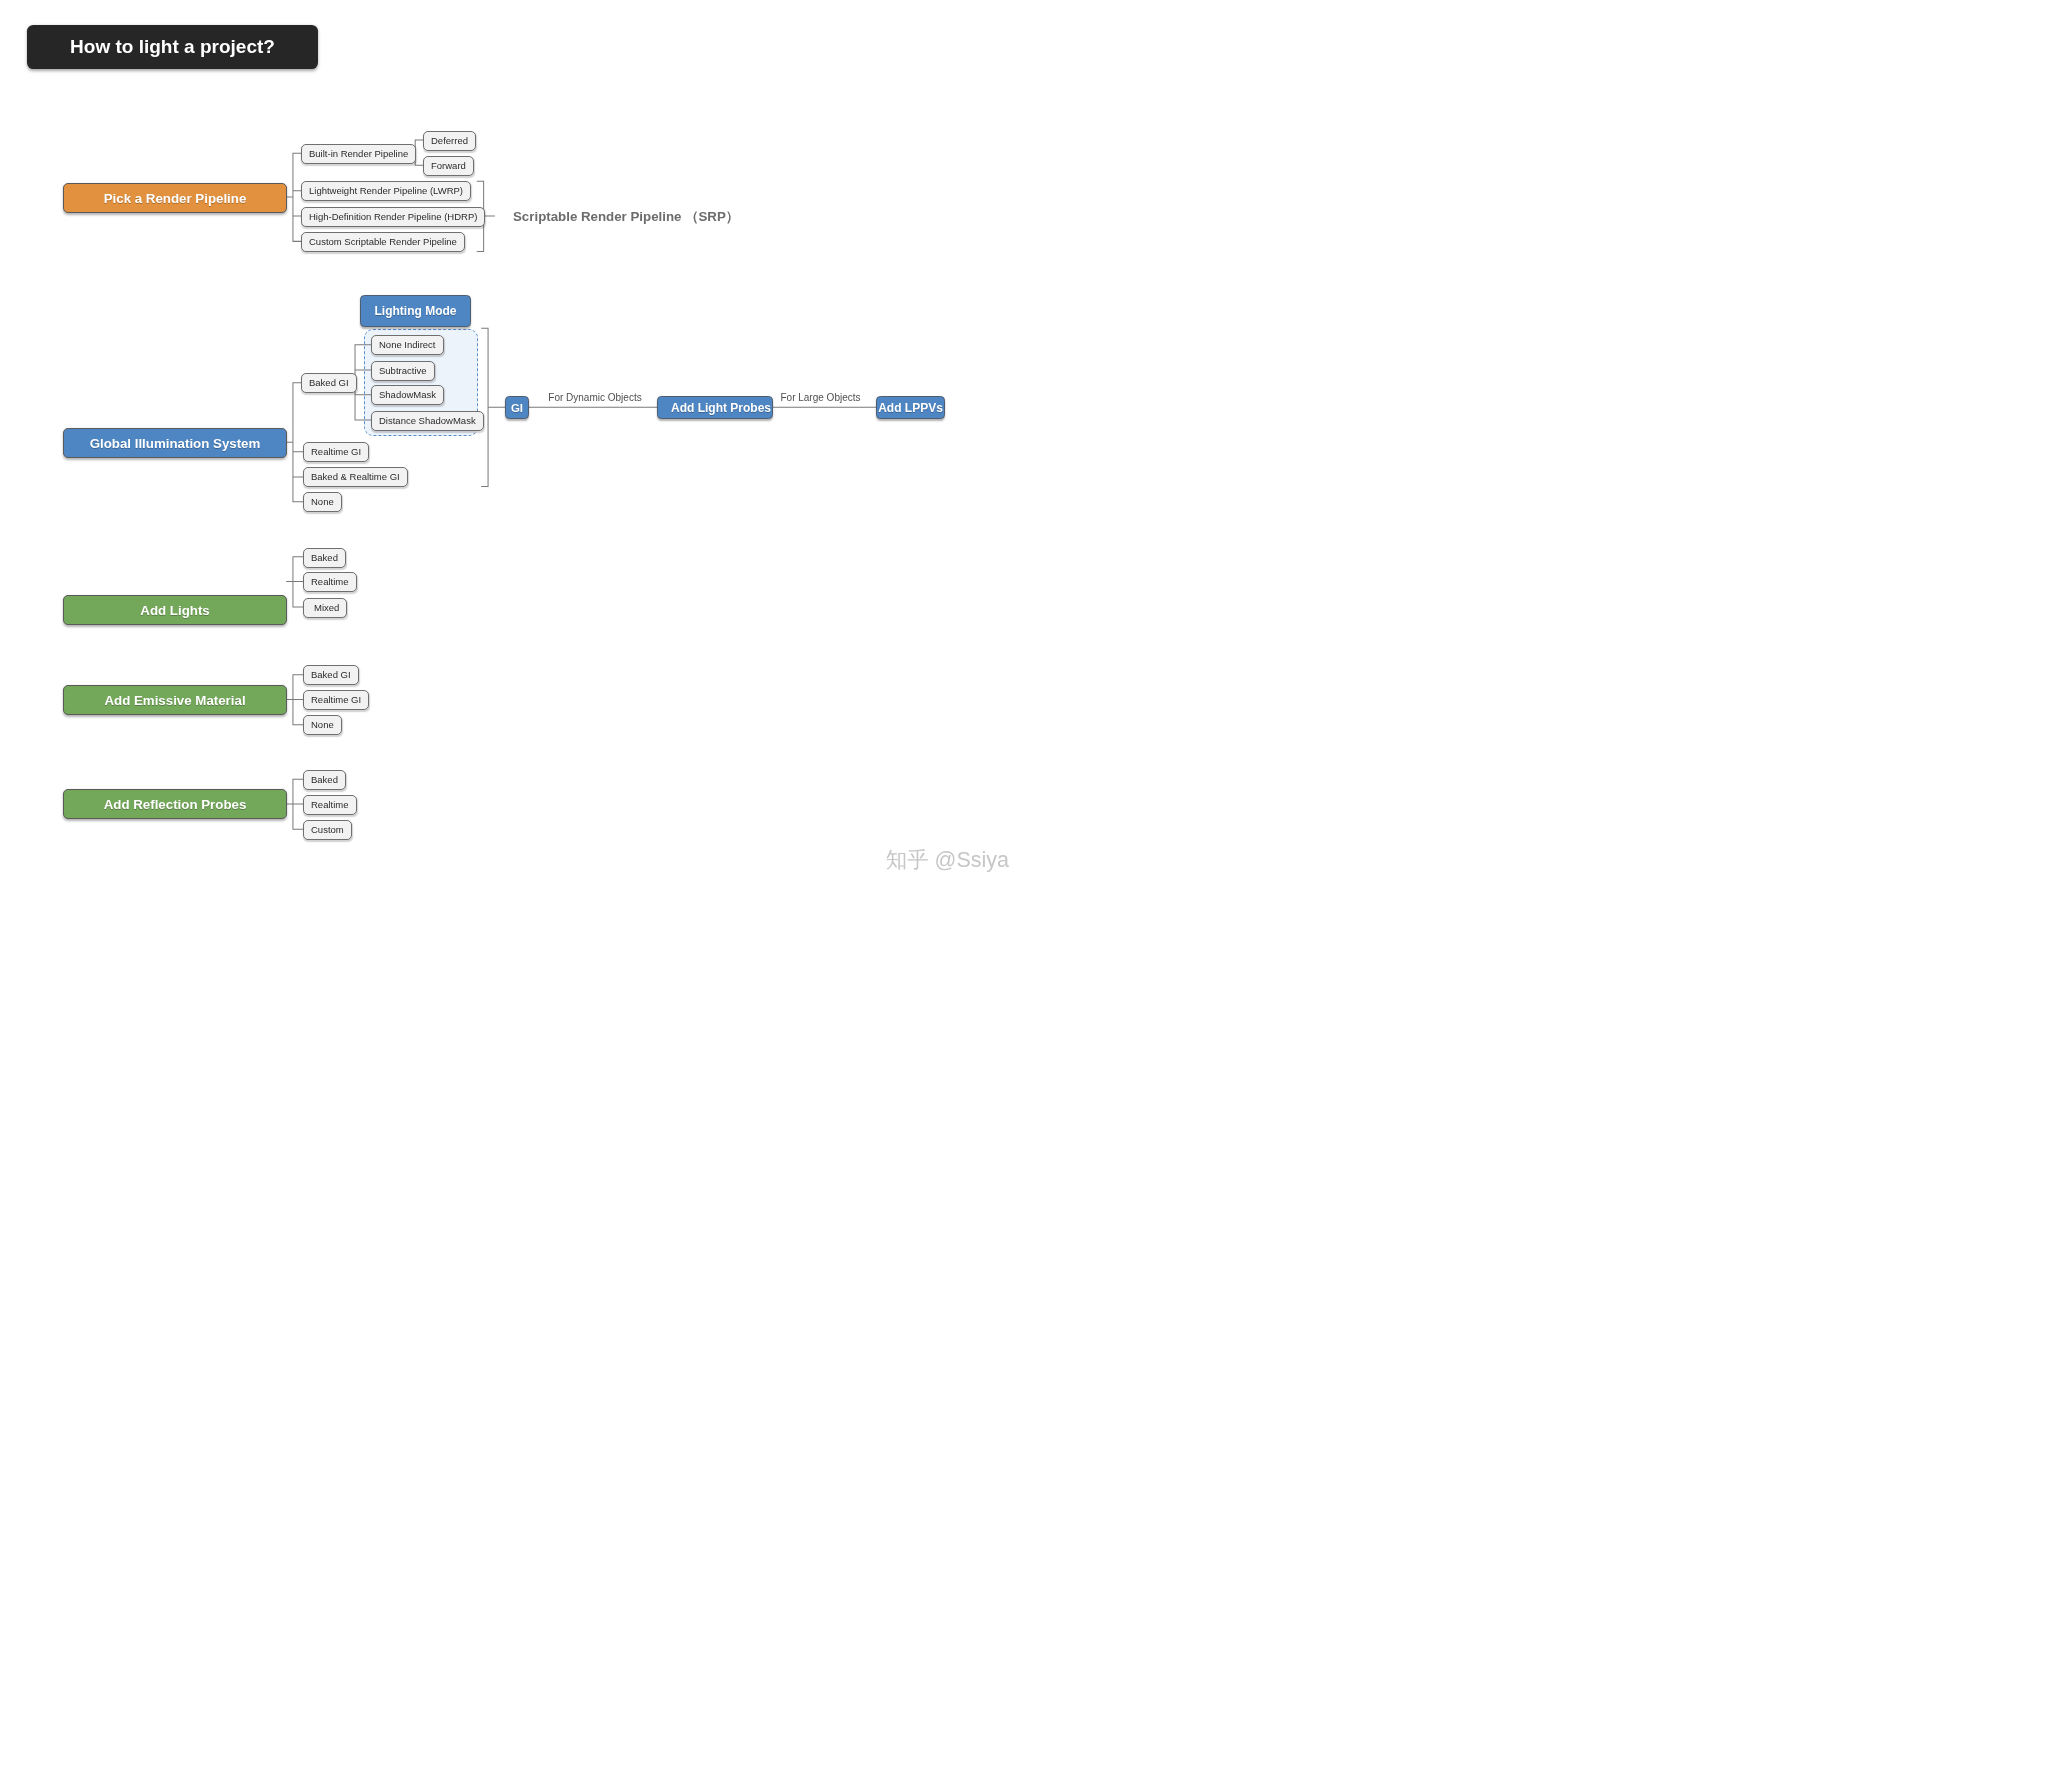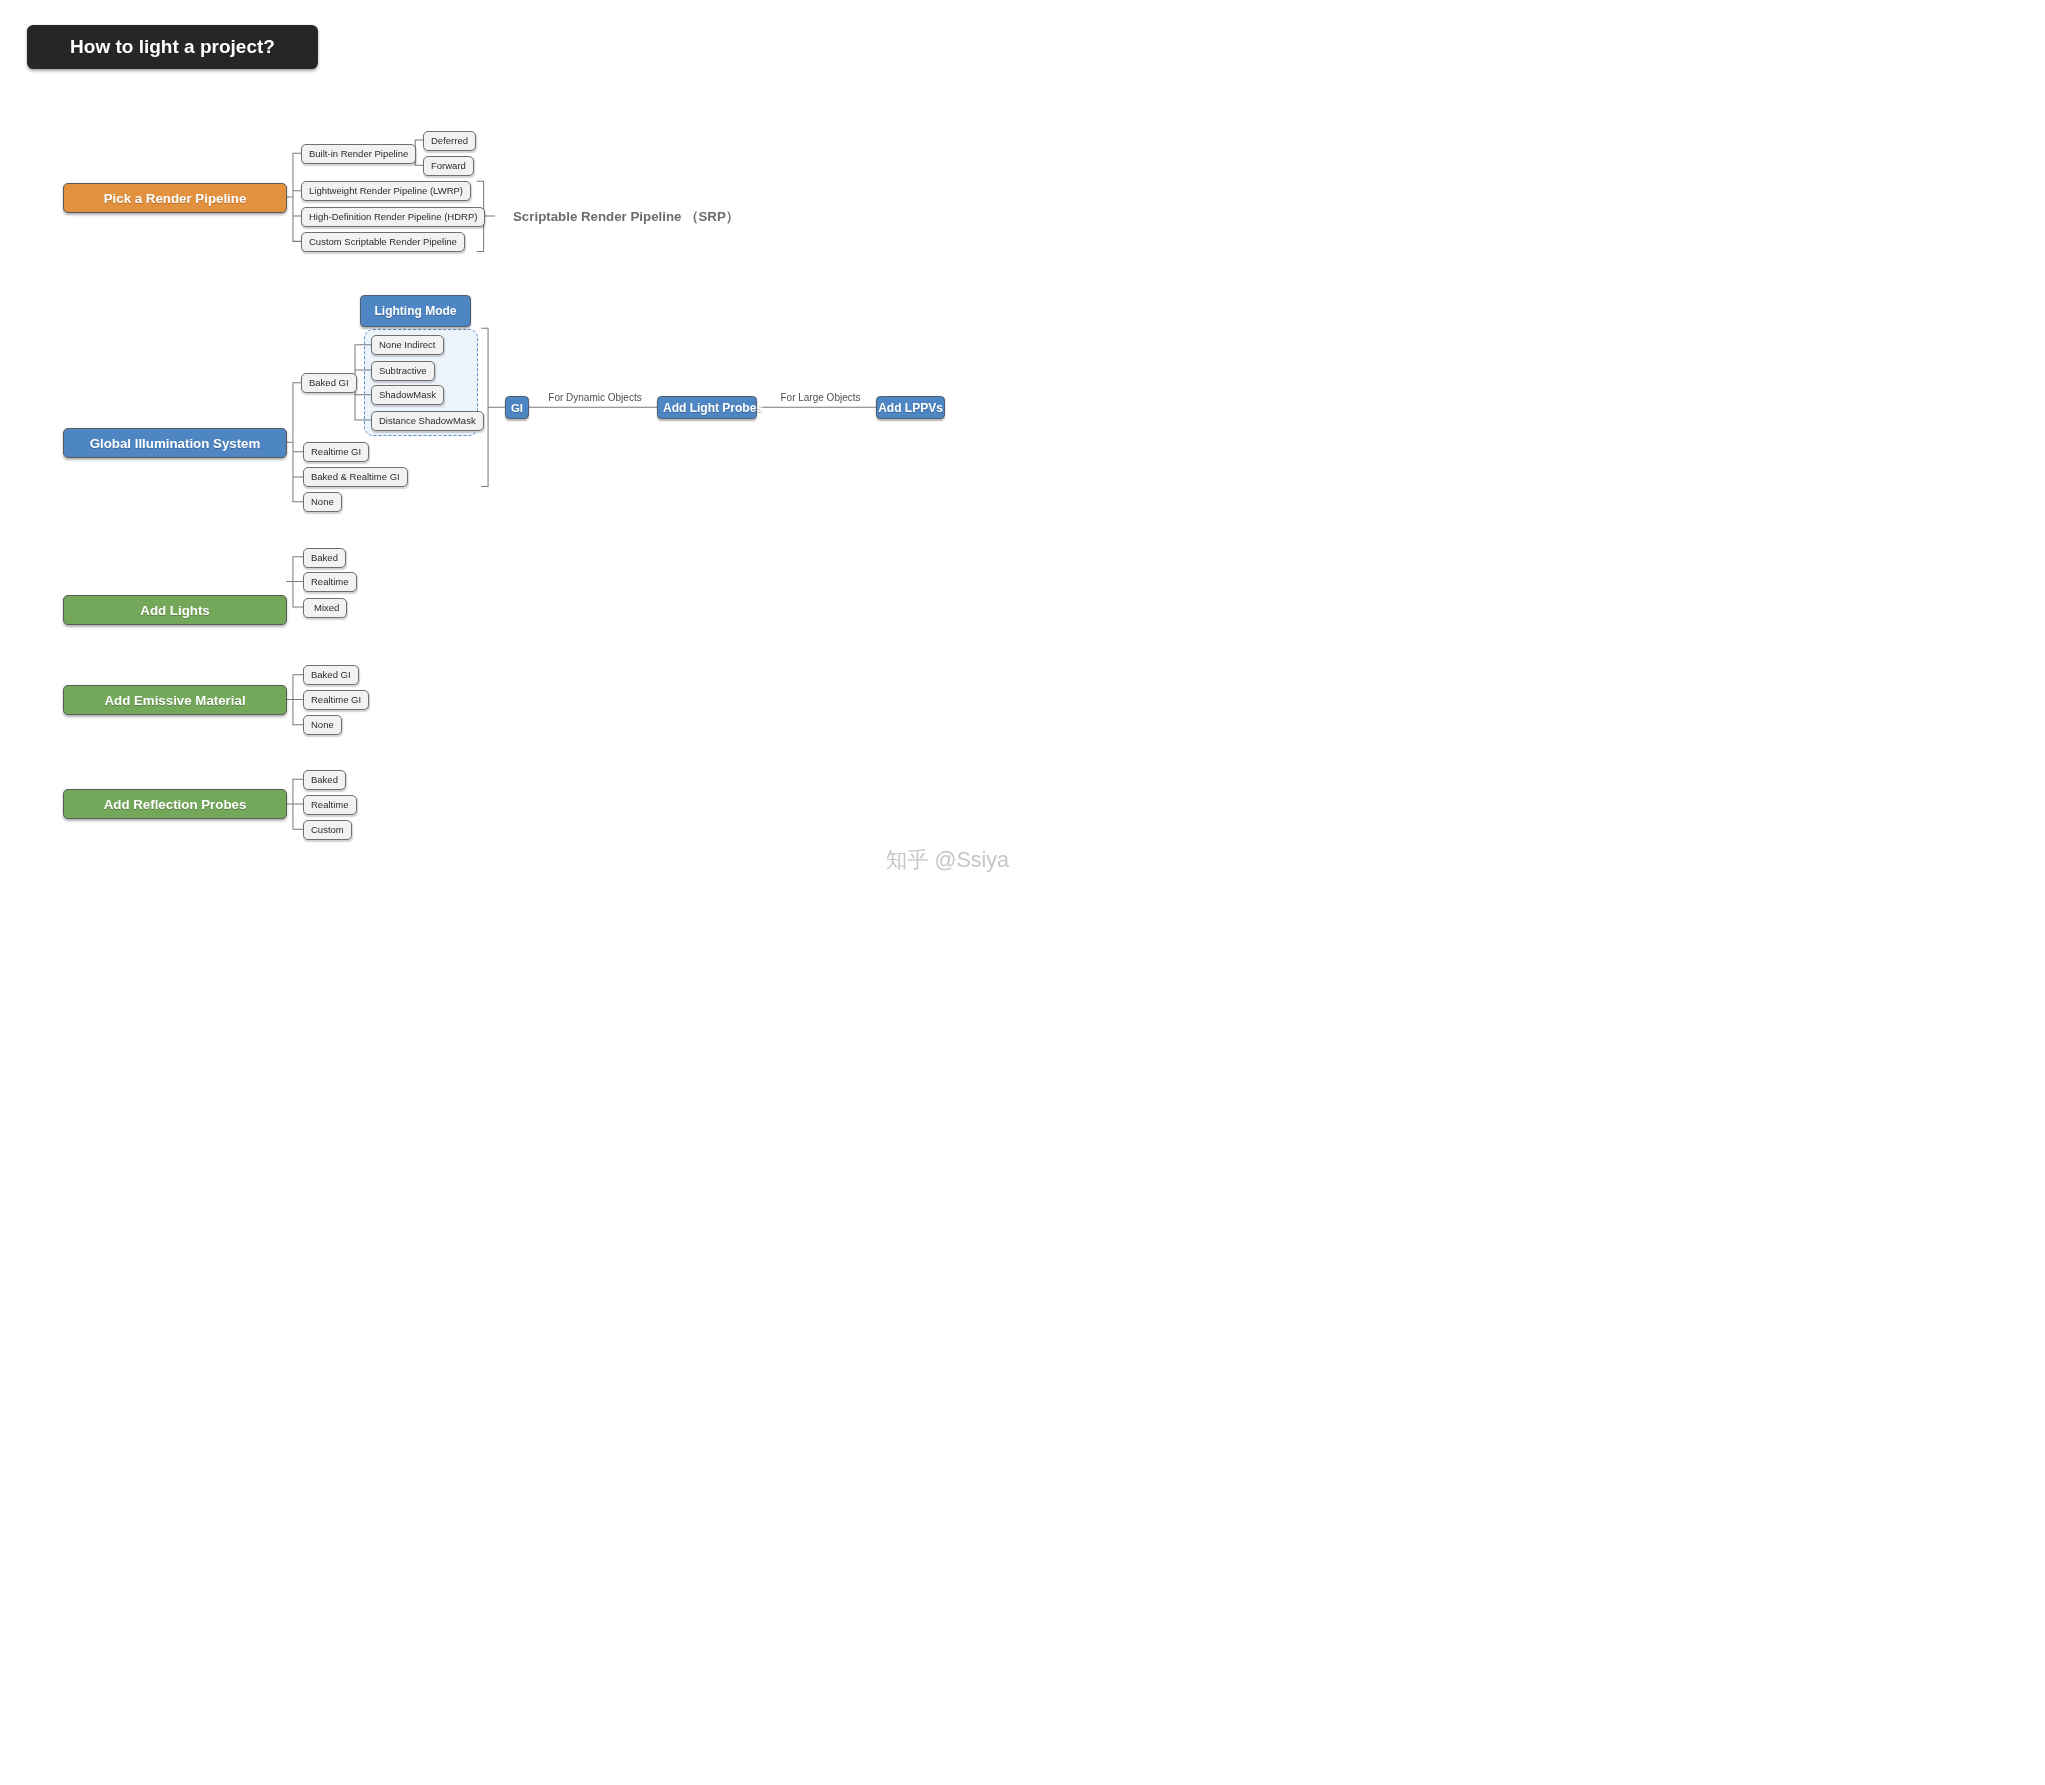--- a/index.html
+++ b/index.html
@@ -87,21 +87,21 @@
   <div class="node leaf" style="left:371px;top:385px;">ShadowMask</div>
   <div class="node leaf" style="left:371px;top:411px;">Distance ShadowMask</div>
   <div class="node leaf" style="left:301px;top:373px;">Baked GI</div>
   <div class="node section blue" style="left:63px;top:428px;">Global Illumination System</div>
   <div class="node leaf" style="left:303px;top:442px;">Realtime GI</div>
   <div class="node leaf" style="left:303px;top:467px;">Baked &amp; Realtime GI</div>
   <div class="node leaf" style="left:303px;top:492px;">None</div>
 
   <div class="node bluepill" style="left:505px;top:396px;width:24px;height:23px;font-size:11.4px;">GI</div>
   <div class="edge-label" style="left:539px;top:392px;width:112px;">For Dynamic Objects</div>
-  <div class="node bluepill" style="left:657px;top:396px;width:100px;height:23px;font-size:12px;padding-left:12px;">Add Light Probes</div>
+  <div class="node bluepill" style="left:657px;top:396px;width:116px;height:23px;font-size:12px;padding-left:12px;">Add Light Probes</div>
   <div class="edge-label" style="left:769px;top:392px;width:103px;text-align:center;">For Large Objects</div>
   <div class="node bluepill" style="left:876px;top:396px;width:69px;height:23px;font-size:12px;">Add LPPVs</div>
 
   <div class="node section green" style="left:63px;top:567px;margin-top:28px;">Add Lights</div>
   <div class="node leaf" style="left:303px;top:548px;">Baked</div>
   <div class="node leaf" style="left:303px;top:572px;">Realtime</div>
   <div class="node leaf" style="left:303px;top:598px;padding-left:10px;">Mixed</div>
 
   <div class="node section green" style="left:63px;top:685px;">Add Emissive Material</div>
   <div class="node leaf" style="left:303px;top:665px;">Baked GI</div>

